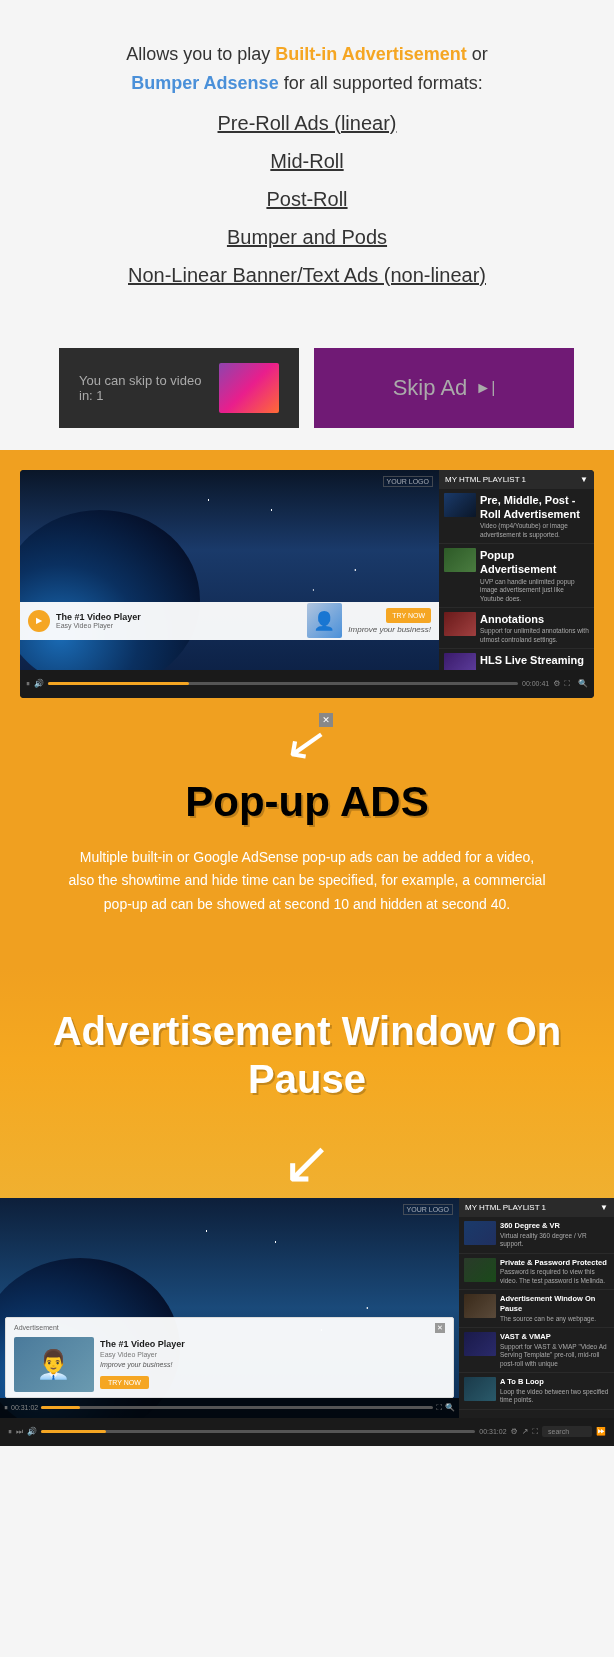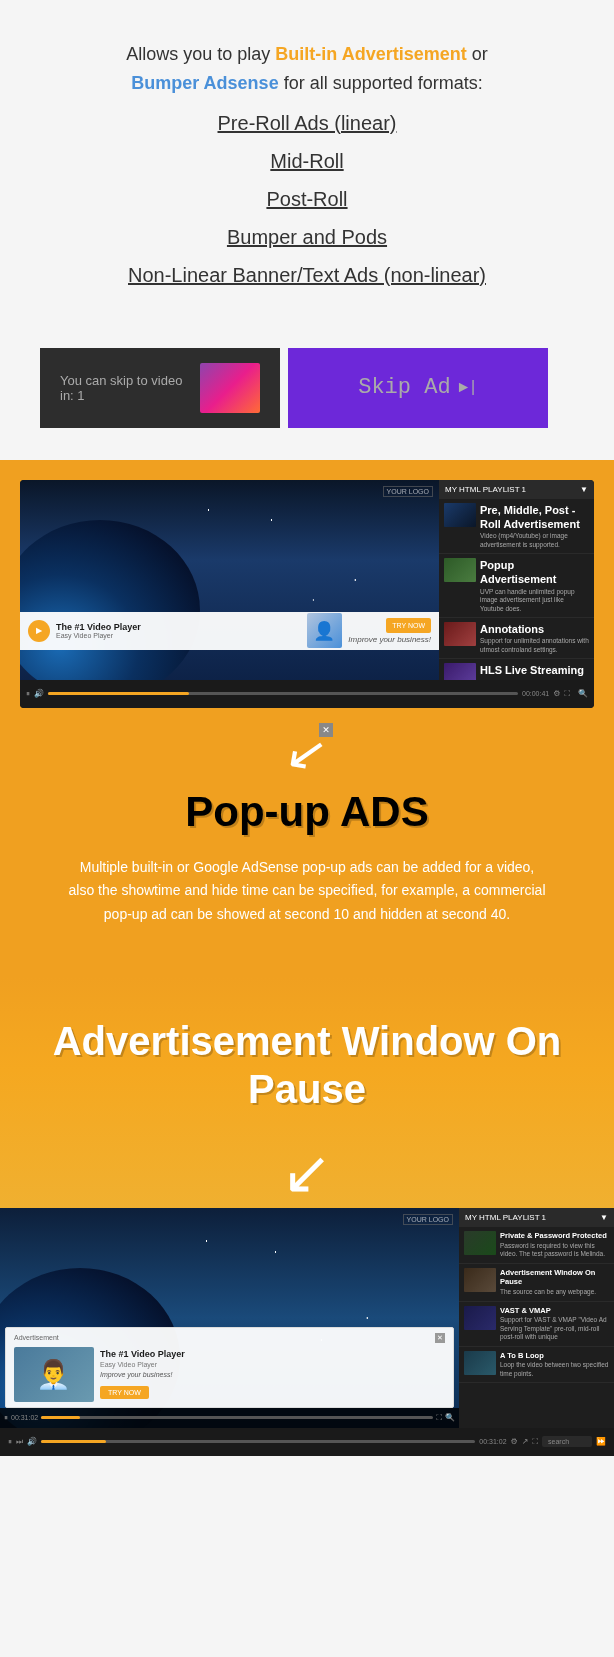--- a/index.html
+++ b/index.html
@@ -38,24 +38,24 @@
       font-size: 20px;
       color: #333;
       text-decoration: underline;
       margin: 8px 0;
       line-height: 1.5;
     }
 
     
     .skip-ad-section {
       background: #f5f5f5;
-      padding: 20px 40px 32px;
-      display: flex;
-      gap: 8px;
-      justify-content: flex-start;
+      padding: 20px 40px 22px;
+      display: flex;
+      gap: 15px;
+      justify-content: flex-end;
     }
     .skip-countdown {
       background: #2d2d2d;
       color: #aaa;
       font-size: 14px;
       padding: 15px 20px;
       display: flex;
       align-items: center;
       gap: 10px;
       flex: 1.2;
@@ -71,31 +71,30 @@
       align-items: center;
       justify-content: center;
       overflow: hidden;
     }
     .skip-countdown .thumb-inner {
       width: 100%;
       height: 100%;
       background: linear-gradient(135deg, #8e44ad 0%, #e91e8c 50%, #ff6b35 100%);
     }
     .skip-button {
-      background: #6d28d9;
+      background: #701a75;
       color: #aaa;
       font-size: 22px;
       display: flex;
       align-items: center;
       justify-content: center;
       flex: 1;
       max-width: 260px;
       padding: 15px 20px;
       gap: 8px;
-      font-family: Liberation Mono, monospace;
     }
     .skip-arrow {
       font-size: 16px;
     }
 
     
     .player-section {
       background: #f0a020;
       padding: 20px 20px 0;
       position: relative;
@@ -624,20 +623,27 @@
         </div>
         <span style="color:#888;font-size:8px;">⛶</span>
         <span style="color:#888;font-size:8px;">🔍</span>
       </div>
     </div>
 
     <div class="player2-playlist">
       <div class="playlist2-header">
         <span>MY HTML PLAYLIST 1</span>
         <span>▼</span>
+      </div>
+      <div class="playlist2-item">
+        <div class="pl2-thumb pl2-t1"></div>
+        <div class="pl2-info">
+          <div class="pl2-title">360 Degree &amp; VR</div>
+          <div class="pl2-desc">Virtual reality 360 degree / VR support.</div>
+        </div>
       </div>
       <div class="playlist2-item">
         <div class="pl2-thumb pl2-t3"></div>
         <div class="pl2-info">
           <div class="pl2-title">Private &amp; Password Protected</div>
           <div class="pl2-desc">Password is required to view this video. The test password is Melinda.</div>
         </div>
       </div>
       <div class="playlist2-item">
         <div class="pl2-thumb pl2-t4"></div>

